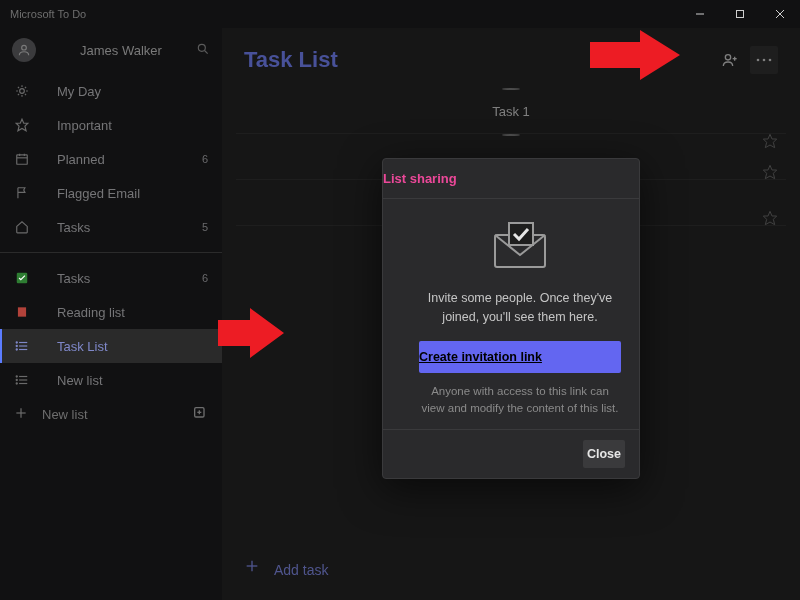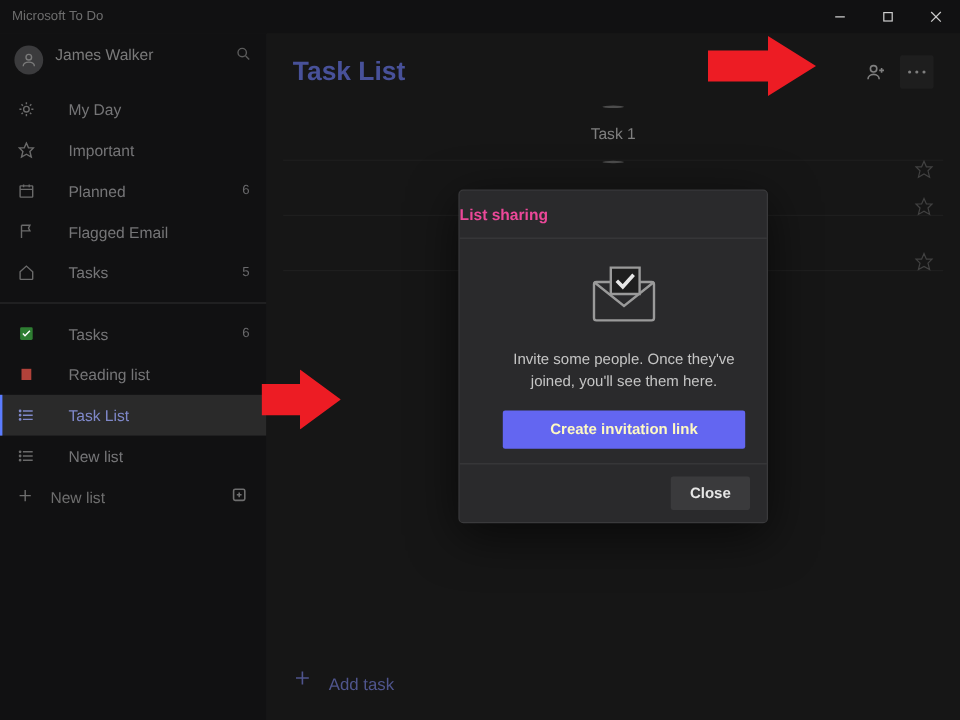--- a/index.html
+++ b/index.html
@@ -52,22 +52,23 @@
     height: 572px;
   }
   .sidebar {
     width: 222px;
     background: var(--bg-sidebar);
     display: flex; flex-direction: column;
     font-size: 13px;
     color: var(--fg-dim);
   }
   .profile {
-    display: flex; 
+    display: flex; align-items: center;
     padding: 10px 12px 12px 12px;
+    gap: 34px;
   }
   .avatar {
     width: 24px; height: 24px; border-radius: 50%;
     background: #3b3b3d;
     display: flex; align-items: center; justify-content: center;
     margin-right: 10px;
   }
   .profile-name { color: #7a7a7a; font-size: 13px; }
   .profile .search-icon { margin-left: auto; color: #5b5b5b; }
   .nav-item, .list-item {
@@ -180,43 +181,44 @@
     margin: 6px 0 14px 0;
   }
   .modal-text {
     font-size: 12.5px;
     color: #c5c5c5;
     line-height: 1.5;
   }
   .primary-btn {
     width: 100%;
     background: var(--accent);
-    color: #fef9c3;
+    color: #000000;
     font-size: 12.5px; font-weight: 600;
-    text-align: center;
+    text-align: left;
     padding: 9px 0;
     border-radius: 2px;
     margin-top: 14px;
+    text-decoration: underline;
   }
   .modal-note {
     font-size: 11.5px;
     color: #8a8a8a;
     line-height: 1.5;
     margin-top: 10px;
   }
   .modal-footer {
     border-top: 1px solid var(--modal-border);
     padding: 10px 14px;
     display: flex; justify-content: flex-end;
   }
   .close-btn {
     background: #3a3a3c;
     color: #e6e6e6;
     font-size: 12.5px; font-weight: 600;
-    padding: 7px 16px;
+    padding: 7px 4px;
     border-radius: 2px;
   }
   
   .arrow {
     position: absolute;
     pointer-events: none;
   }
   .arrow svg polygon { fill: var(--red); }
 </style>
 </head>
@@ -447,20 +449,21 @@
             <svg width="62" height="50" viewBox="0 0 62 50">
               <rect x="6" y="14" width="50" height="32" rx="2" fill="none" stroke="#9a9a9a" stroke-width="2"></rect>
               <polyline points="6,14 31,34 56,14" fill="none" stroke="#9a9a9a" stroke-width="2"></polyline>
               <polygon points="20,2 44,2 44,24 20,24" fill="#1e1e1e" stroke="#9a9a9a" stroke-width="2"></polygon>
               <path d="M25 13 l5 5 l9 -10" fill="none" stroke="#1e1e1e" stroke-width="6"></path>
               <path d="M25 13 l5 5 l9 -10" fill="none" stroke="#e6e6e6" stroke-width="3"></path>
             </svg>
           </div>
           <div class="modal-text">Invite some people. Once they've joined, you'll see them here.</div>
           <div class="primary-btn">Create invitation link</div>
+          <div class="modal-note">Anyone with access to this link can view and modify the content of this list.</div>
         </div>
         <div class="modal-footer">
           <div class="close-btn">Close</div>
         </div>
       </div>
     </div>
 
   </div>
 </div>
 

